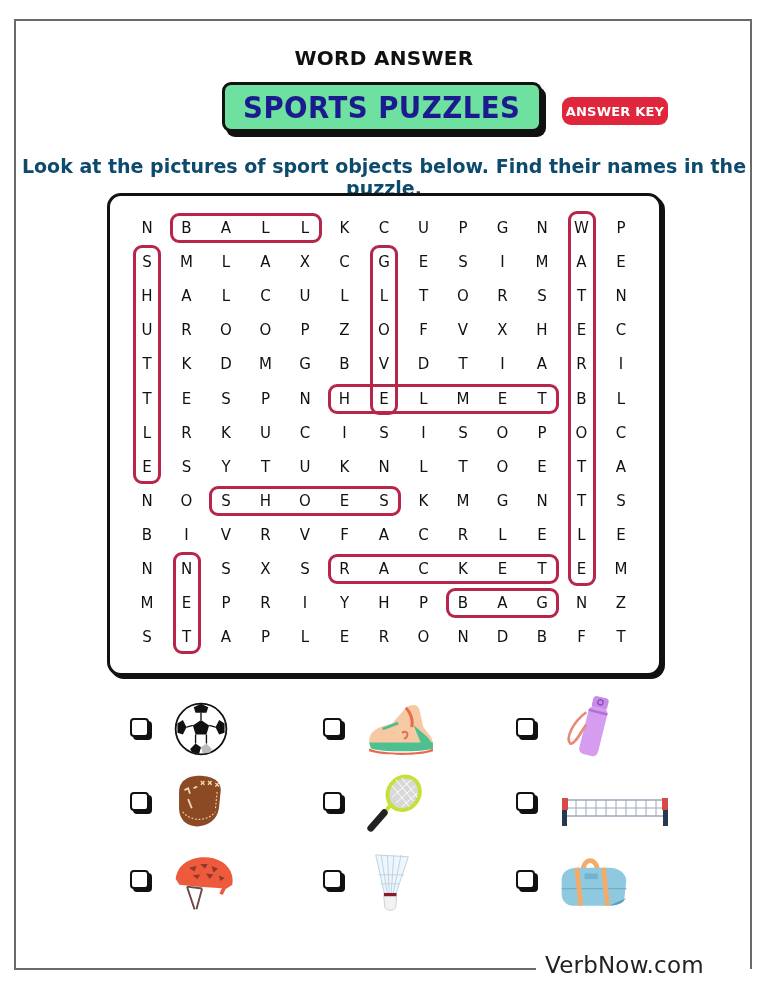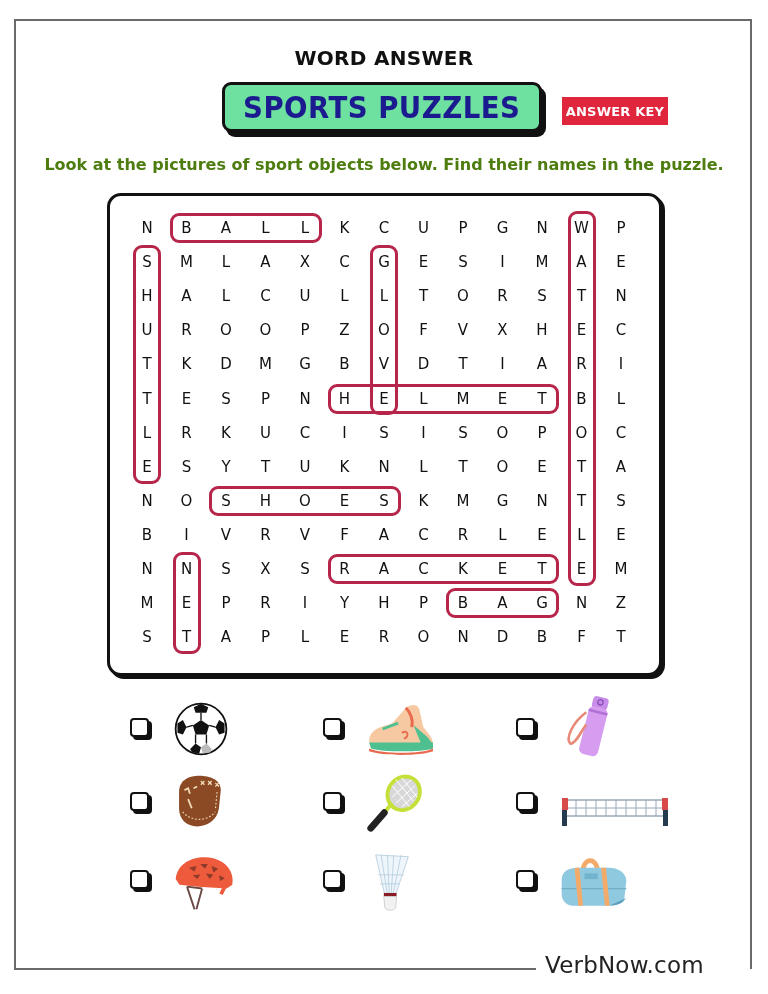--- a/index.html
+++ b/index.html
@@ -16,26 +16,26 @@
          font-family: "DejaVu Sans", sans-serif; font-weight: bold; font-size: 20px; color: #111; letter-spacing: 0.3px; }
 
   .banner { position: absolute; left: 222px; top: 82px; width: 320px; height: 50px;
          background: #6ee0a0; border: 3px solid #111; border-radius: 9px;
          box-shadow: 4px 5px 0 #111; box-sizing: border-box;
          display: flex; align-items: center; justify-content: center; }
   .banner-text { font-family: "DejaVu Sans", sans-serif; font-weight: bold; font-size: 30px;
          color: #1c1a8f; letter-spacing: 0.5px; transform: scaleX(0.92); }
 
   .answer-key { position: absolute; left: 562px; top: 97px; width: 106px; height: 28px;
-         background: #e0263d; border-radius: 0; color: #fff; display: flex; align-items: center;
+         background: #e0263d; border-radius: 9px; color: #fff; display: flex; align-items: center;
          justify-content: center; font-family: "DejaVu Sans", sans-serif; font-weight: bold; font-size: 13px;
          letter-spacing: 0.2px; }
 
   .instruction { position: absolute; left: 0; width: 768px; top: 155px; text-align: center;
-         font-family: "DejaVu Sans", sans-serif; font-size: 16px; color: #4d7c0f; font-weight: 600; }
+         font-family: "DejaVu Sans", sans-serif; font-size: 19px; color: #0c4a6e; font-weight: 600; }
 
   .grid-box { position: absolute; left: 107px; top: 193px; width: 555px; height: 483px;
          border: 3px solid #111; border-radius: 14px; box-sizing: border-box;
          box-shadow: 3px 3px 0 #111; background: #fff; }
   .cell { position: absolute; width: 30px; height: 26px; margin-left: -15px; margin-top: -13px;
          text-align: center; line-height: 26px; font-family: "DejaVu Sans", sans-serif;
          font-size: 15px; color: #111; }
   .hl { position: absolute; border: 3px solid #b7254a; border-radius: 9px; box-sizing: border-box;
          background: transparent; }
 

